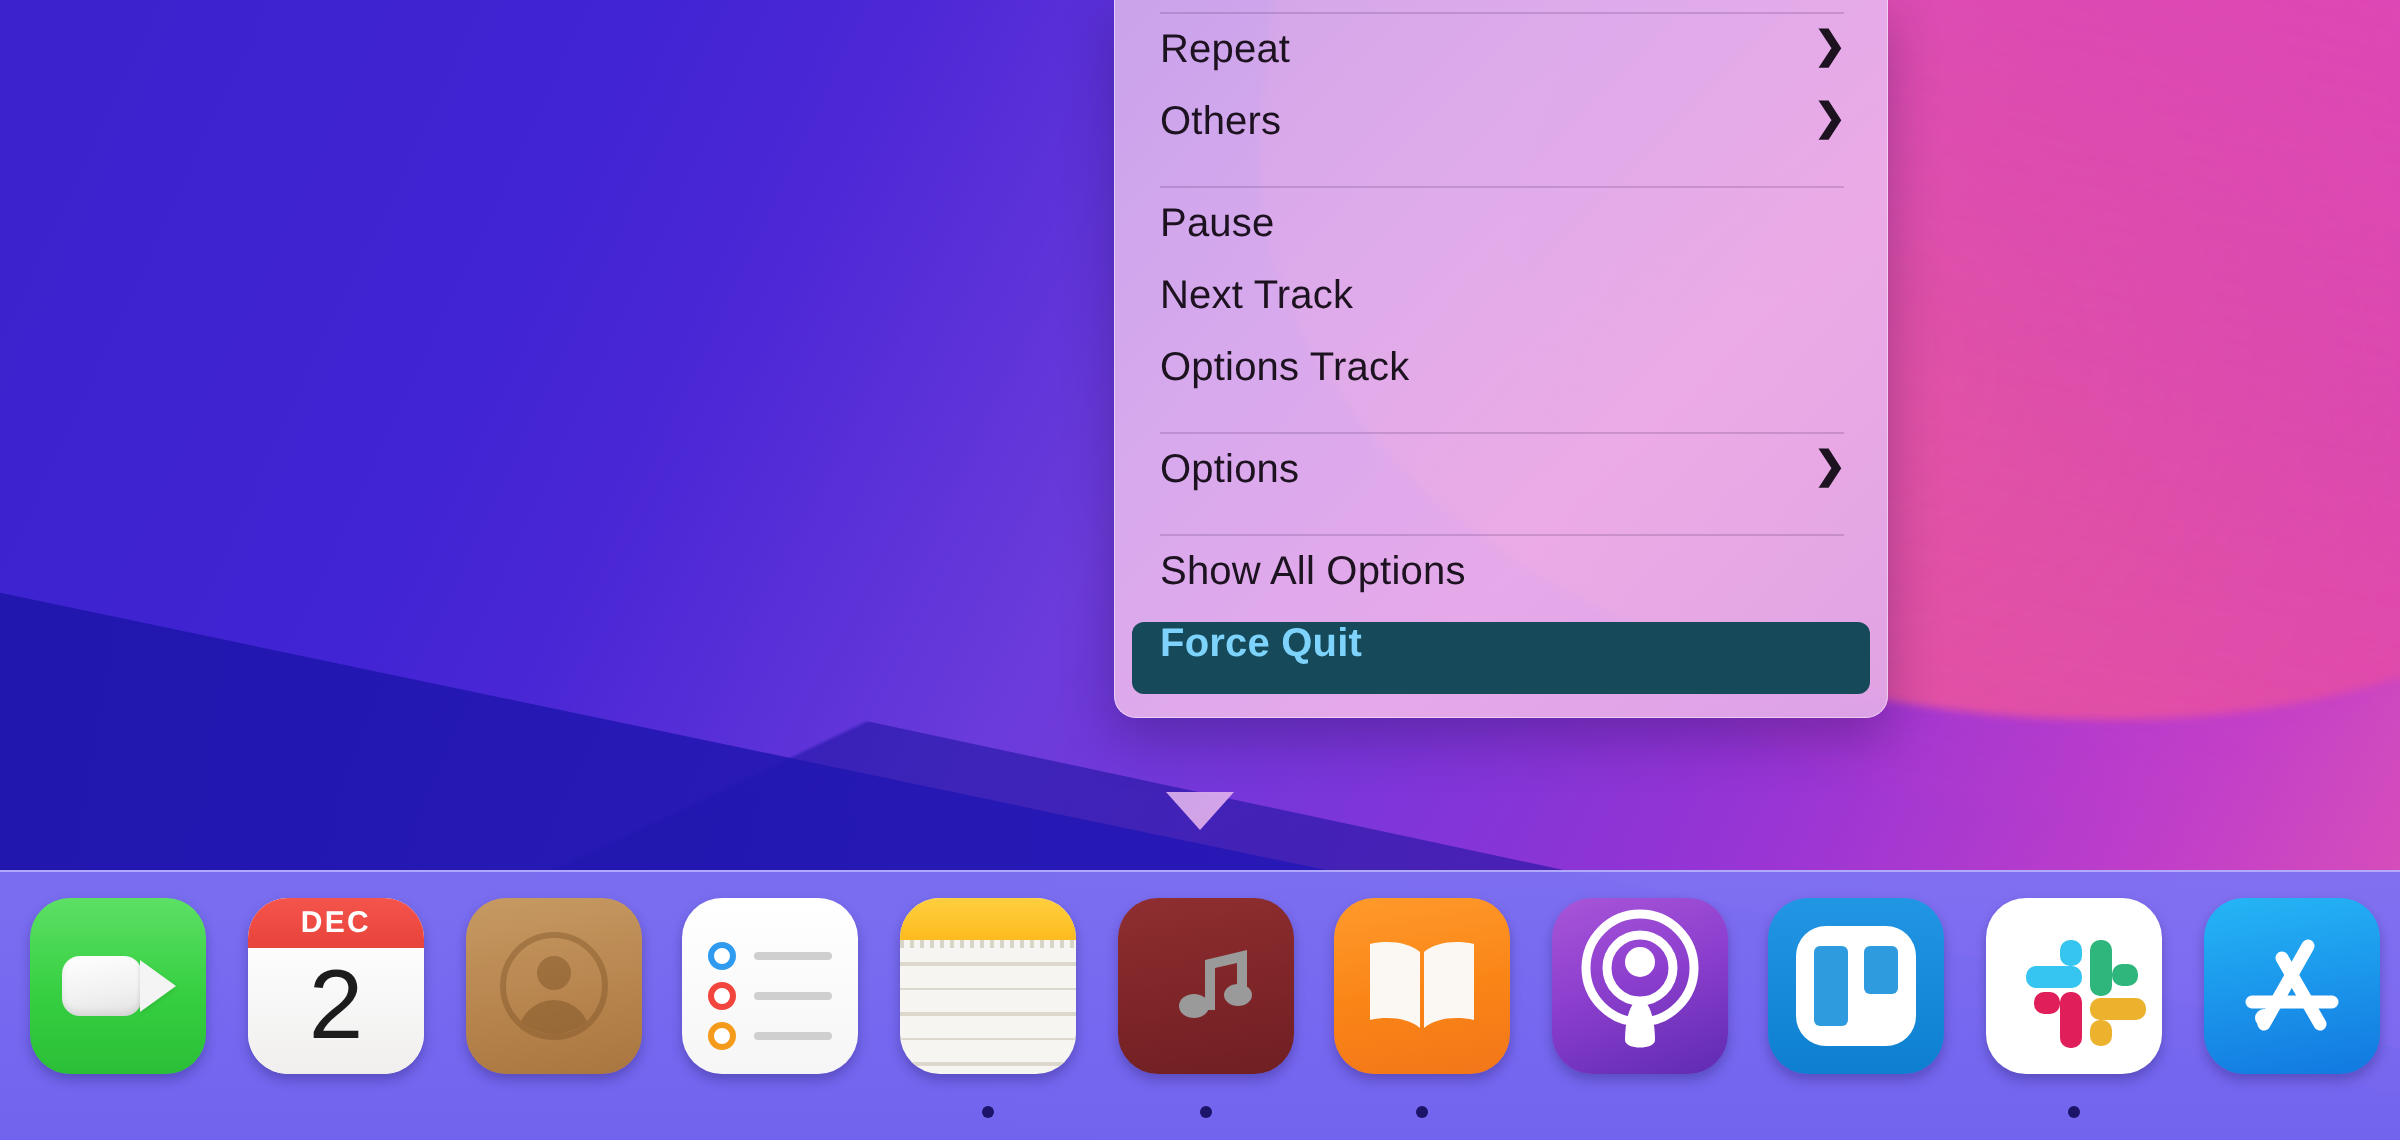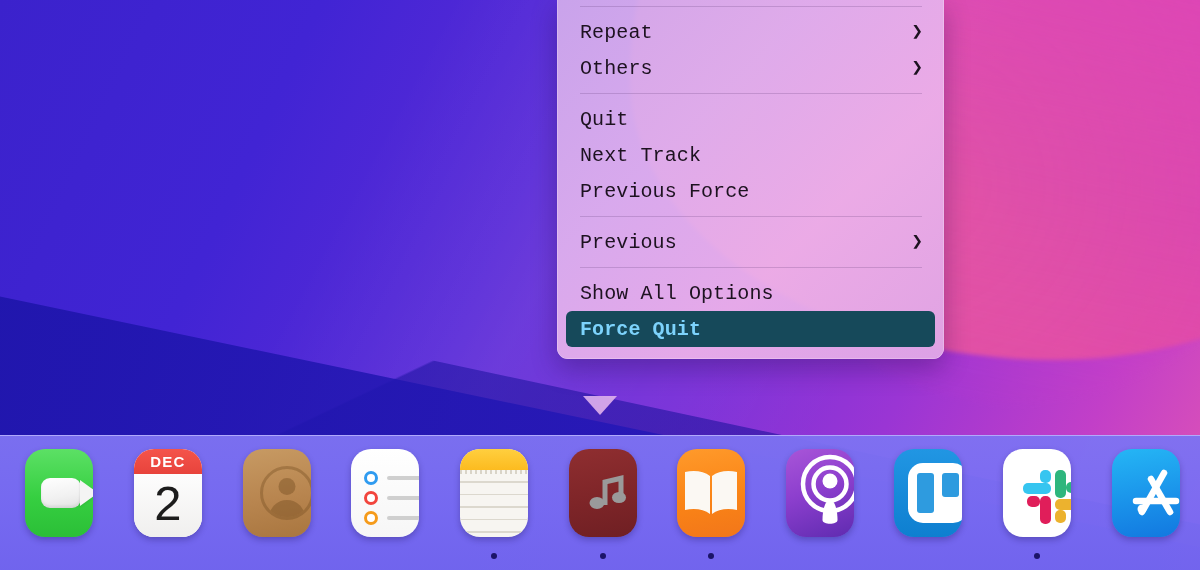--- a/index.html
+++ b/index.html
@@ -104,21 +104,21 @@
     padding-left:5px;
   }
   .dock-slot {
     width:109px;
     display:flex;
     flex-direction:column;
     align-items:center;
     position:relative;
   }
   .dock-icon {
-    width:68px; height:88px;
+    width:88px; height:88px;
     border-radius:20px;
     position:relative;
     overflow:hidden;
     box-shadow:0 3px 6px rgba(20,10,70,0.28);
   }
   .run-dot {
     position:absolute;
     bottom:-22px;
     width:6px; height:6px;
     border-radius:50%;
@@ -241,26 +241,25 @@
     height:1px;
     margin:7px 22px 7px 23px;
     background:rgba(90,55,115,0.22);
   }
   .menu-item {
     height:36px;
     margin:0 9px;
     padding:0 14px;
     border-radius:6px;
     display:flex;
-    align-items:center;
+    align-items:flex-start;
     justify-content:space-between;
     color:#1d1220;
     font-size:20px;
     letter-spacing:0.1px;
-    font-family:Liberation Mono, monospace;
   }
   .menu-item.selected {
     background:#16495a;
     color:#ffffff;
     font-weight:bold;
   }
   .chev {
     font-size:19px;
     font-weight:bold;
     color:#1d1220;
@@ -297,31 +296,31 @@
       <div class="menu-item">
         <span>Repeat</span>
         <span class="chev">❯</span>
       </div>
       <div class="menu-item">
         <span>Others</span>
         <span class="chev">❯</span>
       </div>
       <div class="menu-sep"></div>
       <div class="menu-item">
-        <span>Quit</span>
+        <span>Pause</span>
       </div>
       <div class="menu-item">
         <span>Next Track</span>
       </div>
       <div class="menu-item">
-        <span>Previous Force</span>
+        <span>Options Track</span>
       </div>
       <div class="menu-sep"></div>
       <div class="menu-item">
-        <span>Previous</span>
+        <span>Options</span>
         <span class="chev">❯</span>
       </div>
       <div class="menu-sep"></div>
       <div class="menu-item">
         <span>Show All Options</span>
       </div>
       <div class="menu-item selected" style="background: rgb(22, 73, 90); color: #7dd3fc;">
         <span>Force Quit</span>
       </div>
     </div>

